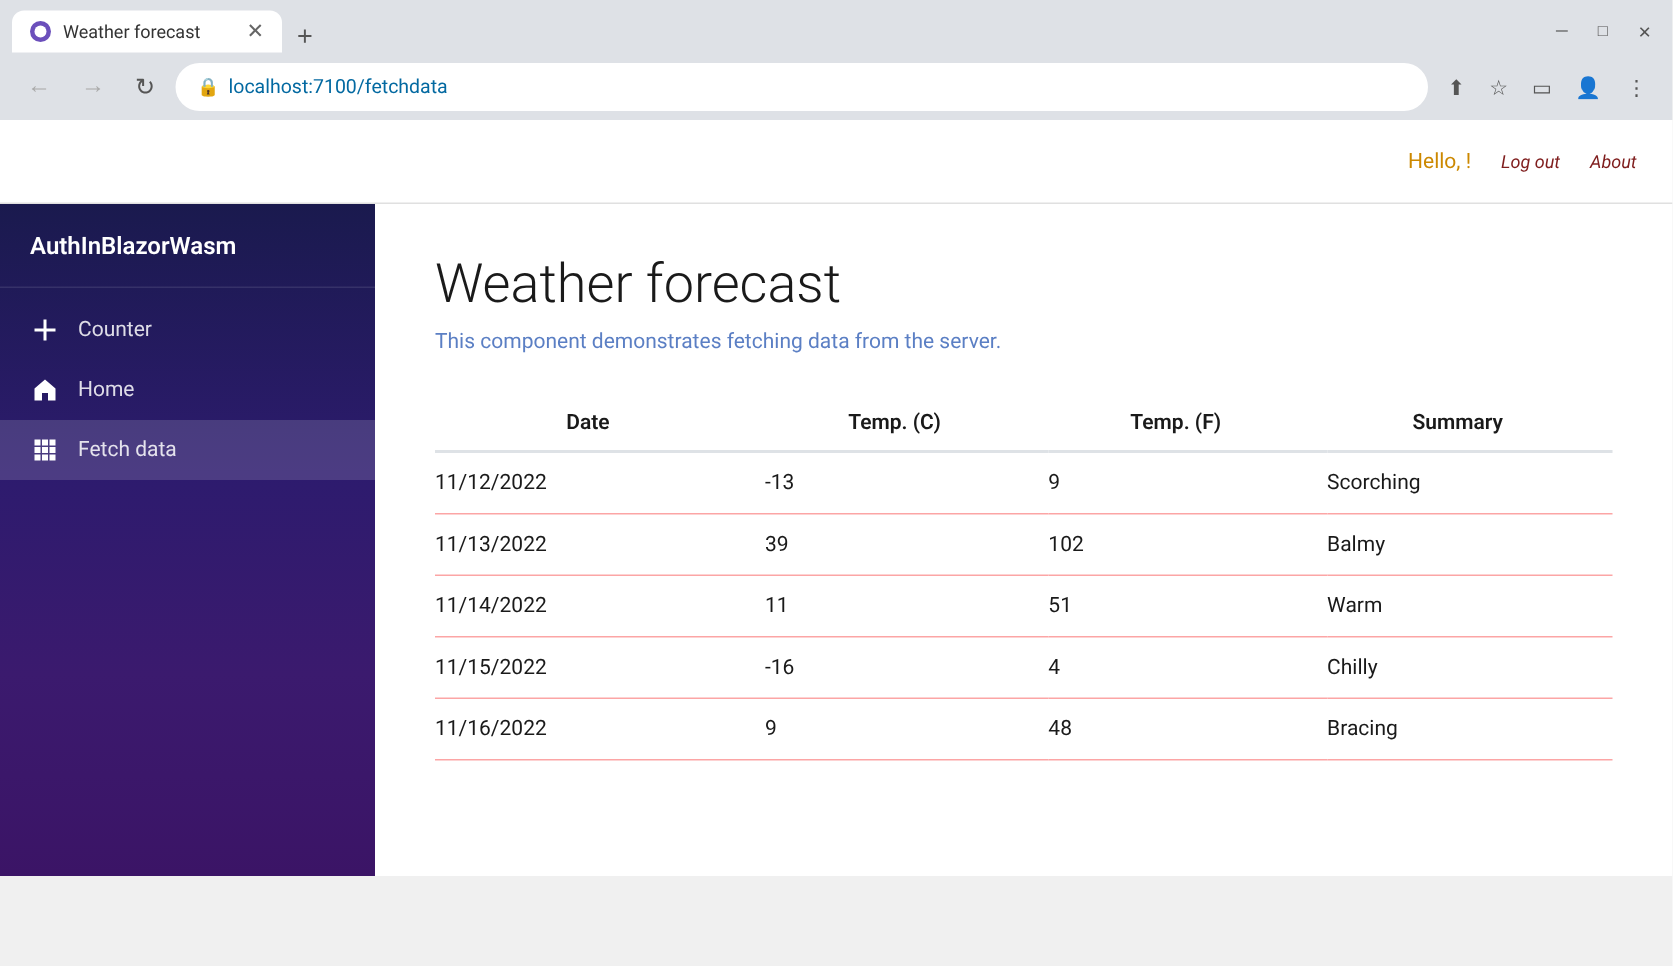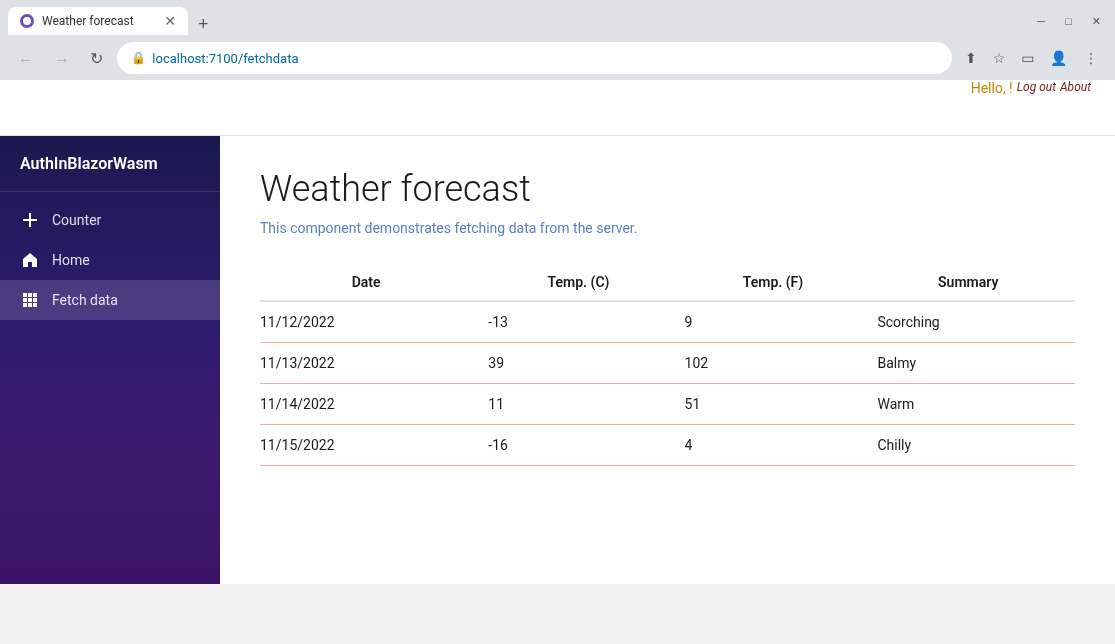--- a/index.html
+++ b/index.html
@@ -21,29 +21,29 @@
     .address-bar { display: flex; align-items: center; padding: 6px 12px; gap: 8px; background: #dee1e6; height: 44px; }
     .nav-btn { background: none; border: none; cursor: pointer; color: #555; font-size: 16px; padding: 4px 6px; }
     .nav-btn.disabled { color: #aaa; cursor: default; }
     .url-bar { flex: 1; display: flex; align-items: center; background: white; border-radius: 20px; padding: 6px 14px; font-size: 13px; color: #333; gap: 6px; height: 32px; }
     .lock-icon { color: #555; font-size: 12px; }
     .url-text { color: #0369a1; font-size: 13px; }
     .toolbar-icons { display: flex; gap: 6px; }
     .toolbar-icon-btn { background: none; border: none; cursor: pointer; color: #555; font-size: 14px; padding: 4px 5px; }
 
     
-    .sidebar { width: 220px; background: linear-gradient(to bottom, #1a1a4e 0%, #2d1b6e 40%, #3b1a6e 70%, #3b1466 100%); display: flex; flex-direction: column; flex-shrink: 0; }
+    .sidebar { width: 250px; background: linear-gradient(to bottom, #1a1a4e 0%, #2d1b6e 40%, #3b1a6e 70%, #3b1466 100%); display: flex; flex-direction: column; flex-shrink: 0; }
     .sidebar-brand { padding: 16px 20px; color: white; font-size: 16px; font-weight: 600; border-bottom: 1px solid rgba(255,255,255,0.1); height: 56px; display: flex; align-items: center; }
     .sidebar-nav { padding: 8px 0; flex: 1; }
     .nav-item { display: flex; align-items: center; gap: 12px; padding: 10px 20px; color: rgba(255,255,255,0.85); font-size: 14px; cursor: pointer; text-decoration: none; }
     .nav-item.active { background: rgba(255,255,255,0.15); }
     .nav-icon { width: 20px; height: 20px; display: flex; align-items: center; justify-content: center; flex-shrink: 0; }
 
     
-    .header-bar { display: flex; align-items: flex-start; justify-content: flex-end; padding: 0 24px; height: 56px; background: white; border-bottom: 1px solid #e0e0e0; gap: 4px; }
+    .header-bar { display: flex; align-items: center; justify-content: flex-end; padding: 0 24px; height: 56px; background: white; border-bottom: 1px solid #e0e0e0; gap: 20px; }
     .hello-text { color: #cc8800; font-size: 14px; }
     .header-link { color: #7f1d1d; font-size: 12px; text-decoration: none; cursor: pointer; font-style: italic; }
 
     
     .main-content { flex: 1; padding: 32px 40px; overflow-y: auto; background: white; }
     .page-title { font-size: 36px; font-weight: 300; color: #1a1a1a; margin-bottom: 10px; }
     .page-description { color: #5b7fc4; font-size: 14px; margin-bottom: 28px; }
 
     
     .data-table { width: 100%; border-collapse: collapse; font-size: 14px; }
@@ -180,17 +180,23 @@
     <td class="orange-val">11</td>
     <td class="">51</td>
     <td>Warm</td>
   </tr>
             <tr>
     <td class="date-cell">11/15/2022</td>
     <td class="">-16</td>
     <td class="">4</td>
     <td>Chilly</td>
   </tr>
+            <tr>
+    <td class="date-cell">11/16/2022</td>
+    <td class="">9</td>
+    <td class="">48</td>
+    <td>Bracing</td>
+  </tr>
           </tbody>
       </table>
     </main>
   </div>
 </div>
 
 </body></html>

